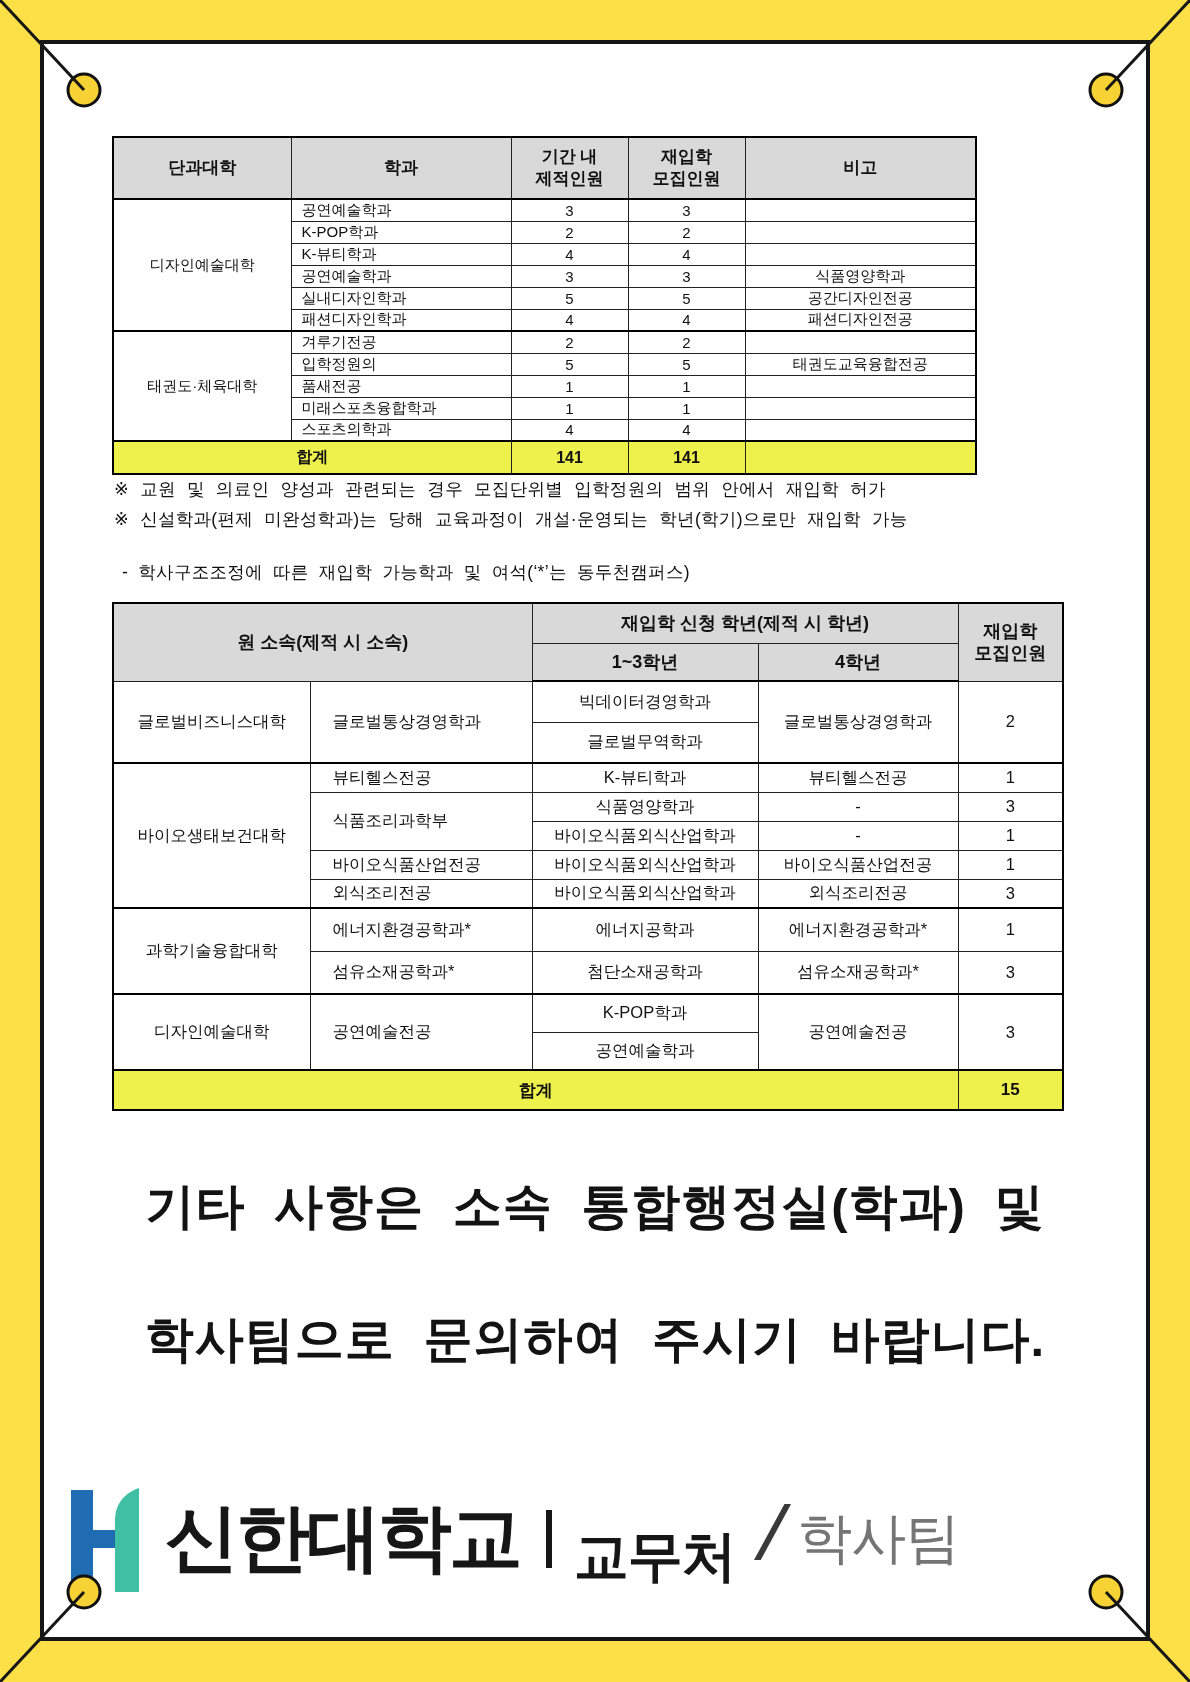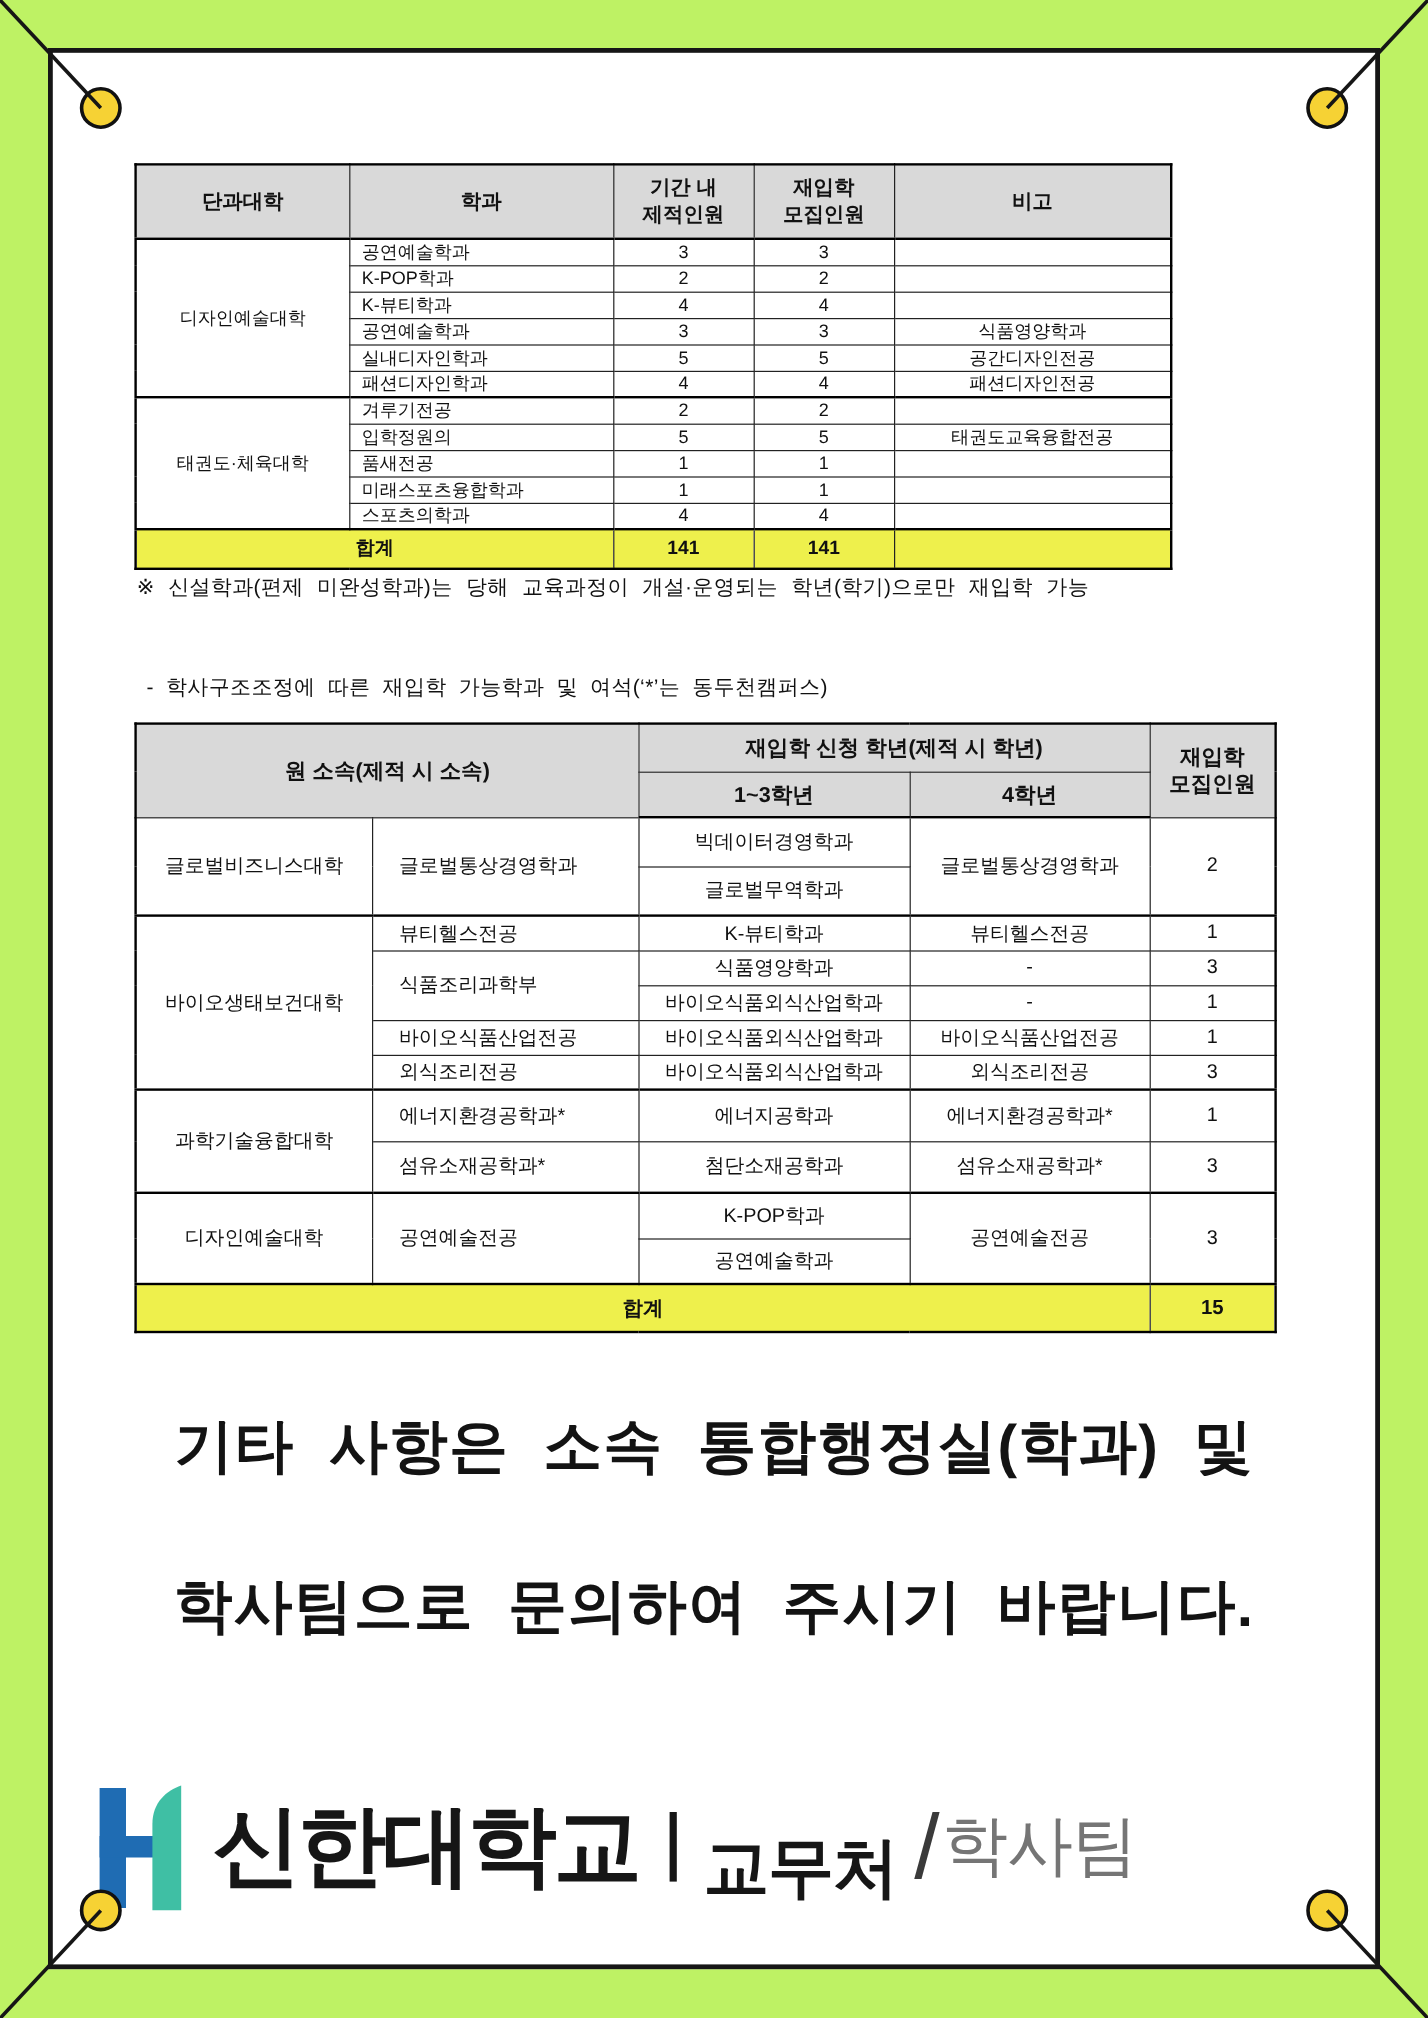--- a/index.html
+++ b/index.html
@@ -1,17 +1,17 @@
 <!DOCTYPE html>
 <html><head>
 <meta charset="utf-8">
 <style>
   * { margin:0; padding:0; box-sizing:border-box; }
   body { font-family:"Liberation Sans","DejaVu Sans",sans-serif; }
-  .page { position:relative; width:1190px; height:1682px; background:#bef264; overflow:hidden; }
+  .page { position:relative; width:1190px; height:1682px; background:#fde047; overflow:hidden; }
   .sheet { position:absolute; left:40px; top:40px; width:1110px; height:1601px;
            background:#ffffff; border:4px solid #161616; }
   .pins { position:absolute; left:0; top:0; z-index:6; pointer-events:none; }
 
   table { position:absolute; border-collapse:collapse; table-layout:fixed; z-index:3; background:#fff; }
   th, td { border:1px solid #222; overflow:hidden; }
 
   
   #t1 { left:112px; top:136px; width:863px; border:2px solid #000; font-size:15px; color:#111; }
   #t1 th { background:#d9d9d9; font-weight:bold; font-size:17px; height:62px;
@@ -40,21 +40,21 @@
   #t2 tr.grp td { border-top:2px solid #000; }
   #t2 tr.total td { background:#eef04c; font-weight:bold; font-size:17px; height:40px; border-top:2px solid #000; }
 
   
   .message { position:absolute; left:40px; top:1140px; width:1110px; z-index:3;
              text-align:center; font-weight:bold; color:#131313;
              font-size:49px; line-height:133px; letter-spacing:1px; word-spacing:14px; }
 
   
   .logo { position:absolute; left:40px; top:1484px; width:944px; height:110px; z-index:3;
-          display:flex; justify-content:center; align-items:center; }
+          display:flex; justify-content:center; align-items:center;font-family:Liberation Mono, monospace; }
   .logo .uni { font-size:74px; font-weight:bold; color:#161616; letter-spacing:-3px; margin-left:20px; }
   .logo .bar { width:6px; height:58px; background:#161616; margin:0 22px 0 26px; }
   .logo .office { font-size:55px; font-weight:bold; color:#161616; letter-spacing:-1px;margin-top:35px; }
   .logo .slash { font-size:76px; color:#3a3a3a; margin:0 2px 0 14px; font-weight:normal; }
   .logo .team { font-size:55px; color:#757575; letter-spacing:-1px; font-weight:normal; }
 </style>
 </head>
 <body>
 
 <div class="page">
@@ -160,20 +160,21 @@
     <tr class="total">
       <td colspan="2">합계</td>
       <td>141</td>
       <td>141</td>
       <td></td>
     </tr>
   </tbody>
     </table>
 
   <div class="notes">
+    <div>※ 교원 및 의료인 양성과 관련되는 경우 모집단위별 입학정원의 범위 안에서 재입학 허가</div>
     <div>※ 신설학과(편제 미완성학과)는 당해 교육과정이 개설·운영되는 학년(학기)으로만 재입학 가능</div>
   </div>
 
   <div class="caption">- 학사구조조정에 따른 재입학 가능학과 및 여석(‘*’는 동두천캠퍼스)</div>
 
   <table id="t2">
     <colgroup>
         <col style="width:197px">
         <col style="width:222px">
         <col style="width:226px">

